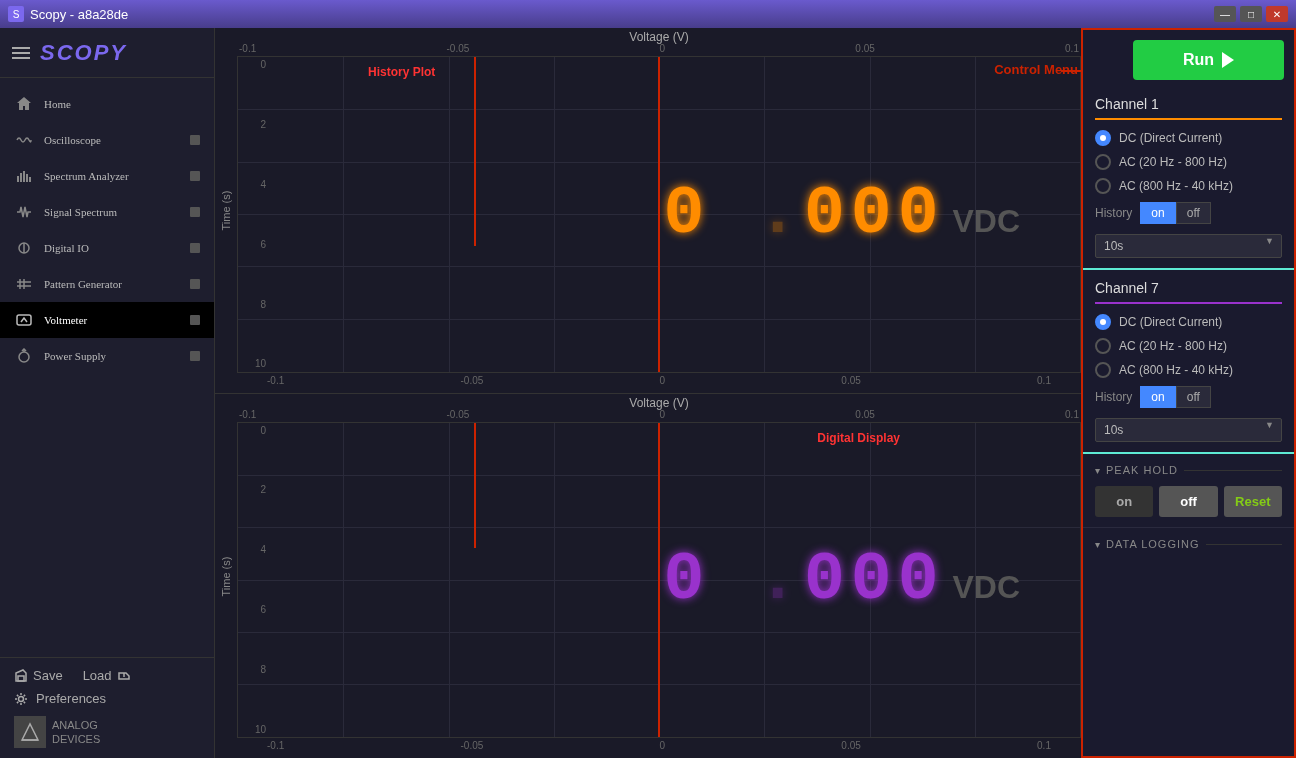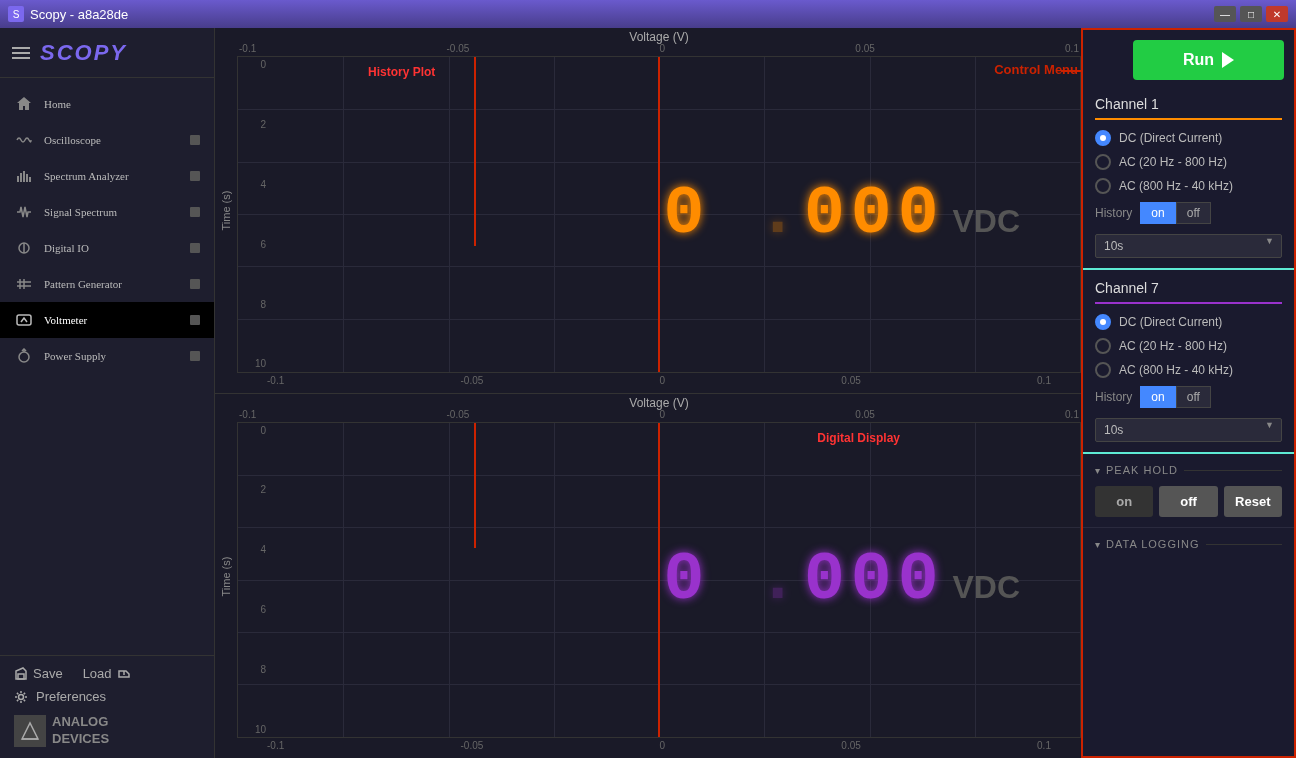--- a/index.html
+++ b/index.html
@@ -44,21 +44,21 @@
     .nav-item .nav-icon { width: 20px; display: flex; align-items: center; justify-content: center; }
     .nav-item .nav-label { flex: 1; }
     .nav-item .nav-indicator { width: 10px; height: 10px; background: #555; border-radius: 1px; }
 
     #sidebar-footer { padding: 10px 14px; border-top: 1px solid #333; }
     .sidebar-actions { display: flex; gap: 20px; margin-bottom: 8px; }
     .sidebar-action { display: flex; align-items: center; gap: 5px; cursor: pointer; color: #aaa; font-size: 13px; }
     .preferences-item { display: flex; align-items: flex-end; gap: 8px; color: #aaa; font-size: 13px; cursor: pointer; margin-bottom: 10px; }
     .analog-logo { display: flex; align-items: center; gap: 6px; }
     .analog-logo-box { width: 32px; height: 32px; background: #444; display: flex; align-items: center; justify-content: center; }
-    .analog-logo-text { font-size: 13px; color: #888; line-height: 1.3; font-weight: bold; }
+    .analog-logo-text { font-size: 11px; color: #888; line-height: 1.3; font-weight: normal; }
 
     
     #main { flex: 1; display: flex; flex-direction: column; background: #16161e; min-width: 0; }
 
     #plots-area { flex: 1; display: flex; flex-direction: column; padding: 0; position: relative; }
 
     .plot-container {
       flex: 1; position: relative; display: flex; align-items: stretch;
     }
     .plot-container + .plot-container { border-top: 1px solid #333; }
@@ -145,21 +145,21 @@
     .section-title { font-size: 11px; color: #888; text-transform: uppercase; letter-spacing: 1px; }
     .section-line { flex: 1; height: 1px; background: #333; }
 
     .peak-hold-buttons { display: flex; gap: 6px; }
     .ph-btn {
       flex: 1; padding: 8px 4px; border: none; border-radius: 3px; font-size: 13px;
       cursor: pointer; font-weight: bold;
     }
     .ph-btn-on { background: #333; color: #aaa; }
     .ph-btn-off { background: #555; color: #fff; }
-    .ph-btn-reset { background: #555; color: #ffffff; }
+    .ph-btn-reset { background: #555; color: #84cc16; }
 
     .data-logging-section { padding: 10px 12px; }
 
     
     .y-labels {
       position: absolute; left: 0; top: 0; bottom: 0; width: 28px;
       display: flex; flex-direction: column; justify-content: space-between;
       padding: 2px 0; font-size: 10px; color: #666; align-items: flex-end;
       pointer-events: none;
     }

